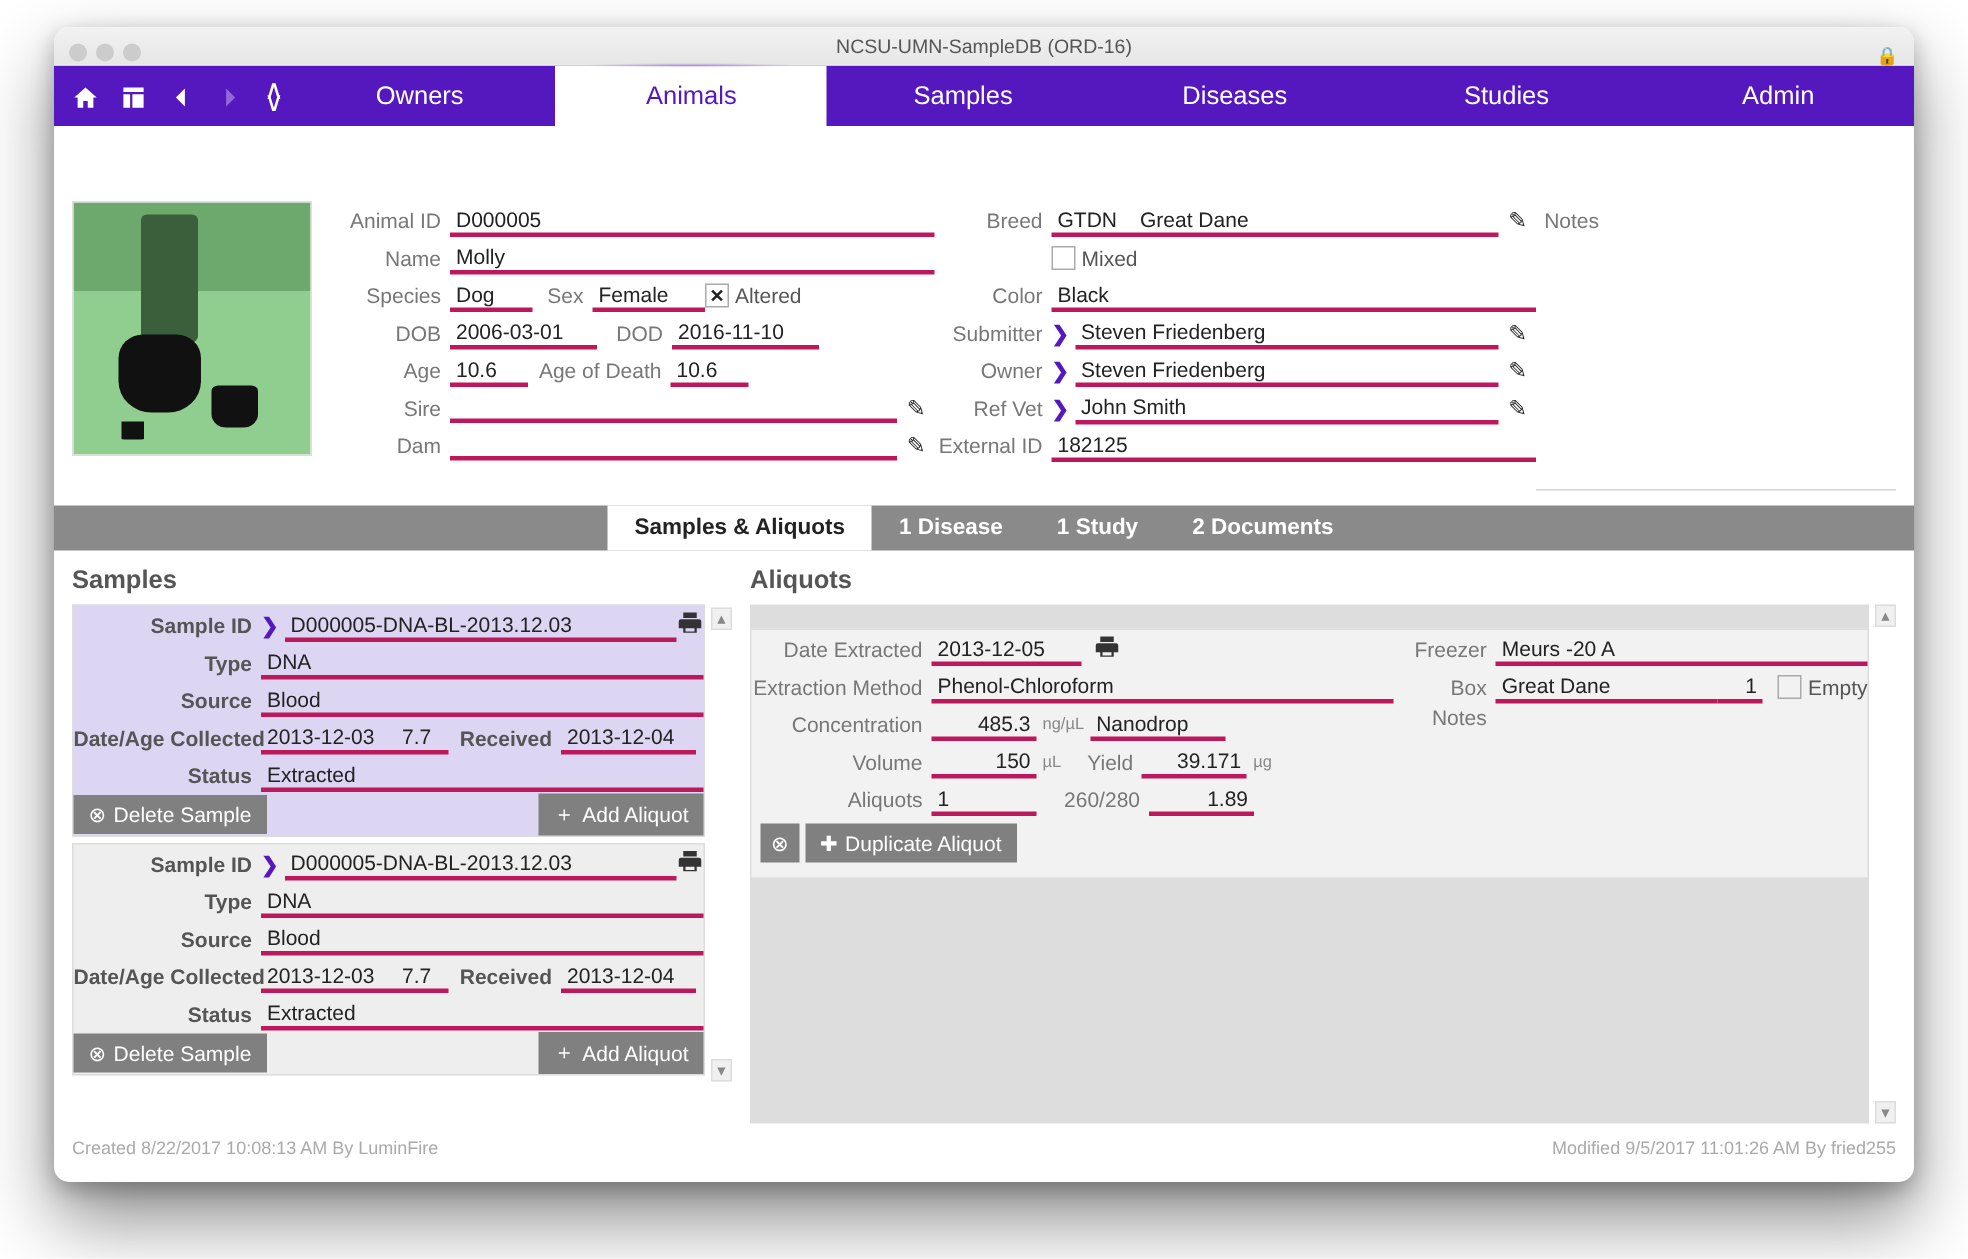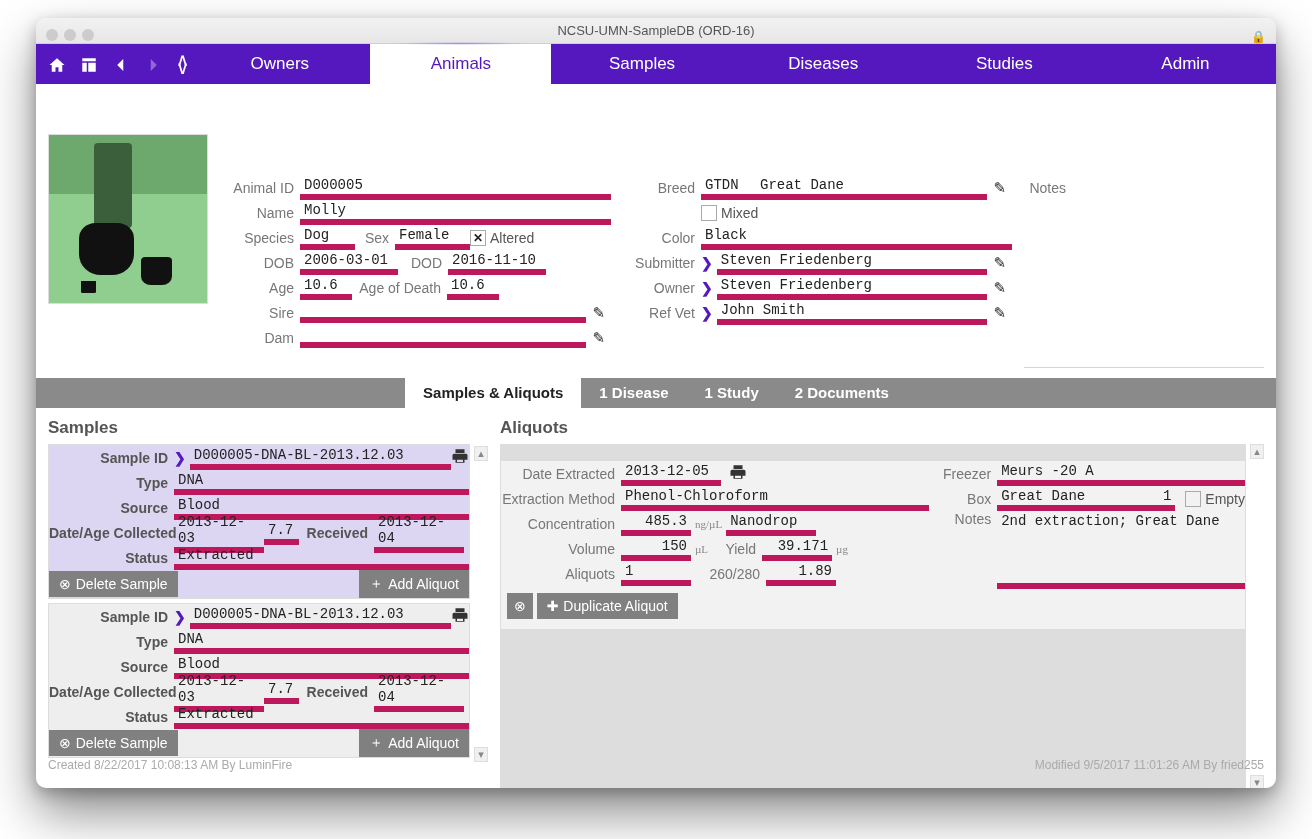--- a/index.html
+++ b/index.html
@@ -46,26 +46,26 @@
   .nav-icons .nicon { color: #fff; font-size: 18px; cursor: pointer; }
   .nicon.disabled { opacity: .35; cursor: default; }
   .nav-tabs { display: flex; flex: 1; }
   .nav-tab { flex: 1; text-align: center; line-height: 40px; font-size: 17px; cursor: pointer; }
   .nav-tab.active { background: #fff; color: #5518bf; border-radius: 0; position: relative; }
   .nav-tab.active::before { content:""; position:absolute; top:-2px; left:10%; right:10%; height:3px; background: radial-gradient(ellipse at center, rgba(85,24,191,.35), transparent 70%);}
   .content { padding: 50px 12px 0 12px; display: flex; gap: 14px; }
   .photo { width: 160px; height: 170px; background: linear-gradient(#6da96d 0 35%, #8fce8f 35% 100%); position: relative; border: 1px solid #ddd; }
   .photo::before { content:""; position:absolute; left: 45px; top: 8px; width: 38px; height: 85px; background: #3b5e3b; border-radius: 4px; }
   .photo::after { content:""; position:absolute; left: 30px; top: 88px; width: 55px; height: 52px; background: #111; border-radius: 30% 30% 40% 40%; box-shadow: 50px 22px 0 -12px #111, -18px 38px 0 -20px #111;}
-  .form-grid { flex: 1; display: flex; gap: 12px; margin-top: 41px; }
+  .form-grid { flex: 1; display: flex; gap: 0; }
   .col { flex: 1; }
   .row { display: flex; align-items: center; height: 25px; }
   .lab { width: 78px; text-align: right; color: #777; padding-right: 6px; white-space: nowrap; }
   .lab.wide { width: 118px; }
-  .val { flex: 1; border-bottom: 6px solid #be185d; padding: 2px 4px 1px; min-height: 20px; font-family: Liberation Mono, monospace; }
+  .val { flex: 1; border-bottom: 3px solid #be185d; padding: 2px 4px 1px; min-height: 20px; }
   .val.short { flex: 0 0 98px; }
   .val.tiny { flex: 0 0 52px; }
   .checkbox { width: 16px; height: 16px; border: 1px solid #aaa; display: inline-flex; align-items:center; justify-content:center; margin-right: 4px; font-size: 12px; font-weight: bold; }
   .edit-ico { font-size: 15px; color: #222; padding: 0 6px; cursor: pointer; }
   .chev { color: #5518bf; font-weight: bold; padding-right: 4px; }
   .notes-box { width: 240px; }
   .notes-box .val-area { border-bottom: 1px solid #d5d5d5; height: 168px; }
   .subtabs { margin-top: 10px; height: 30px; background: #8a8a8a; color: #fff; display: flex; align-items: stretch; justify-content: center; font-size: 15px; }
   .subtab { padding: 0 18px; line-height: 30px; cursor: pointer; font-weight: bold; }
   .subtab.active { background: #fff; color: #222; }
@@ -78,21 +78,21 @@
   .card .row .lab { width: 125px; color: #555; font-weight: bold; }
   .card-foot { height: 28px; display: flex; justify-content: space-between; align-items: center; padding: 0 0px; }
   .btn { background: #808080; color: #fff; padding: 5px 10px; font-size: 14px; cursor: pointer; display: inline-flex; align-items: center; gap: 5px; border:none;}
   .btn-sm { padding: 5px 7px; }
   .aliquot-box { background: #f2f2f2; border: 1px solid #ddd; padding-bottom: 6px; position:relative;}
   .aliquot-cols { display: flex; gap: 10px; }
   .aliquot-cols .col .lab { width: 120px; }
   .scroll-arrow { width: 14px; text-align:center; color:#888; background:#f0f0f0; border:1px solid #ddd; font-size:11px;}
   .print-ico svg { width: 18px; height: 18px; fill: #333; }
   .footer { position: absolute; bottom: 16px; left: 12px; right: 12px; display: flex; justify-content: space-between; color: #aaa; font-size: 12px; }
-  .unit { color:#888; font-size:11px; padding: 0 4px; font-family: Liberation Serif, serif;}
+  .unit { color:#888; font-size:11px; padding: 0 4px;}
   .aliquot-box .val.num { text-align:right; flex: 0 0 70px;}
   .right-wrap{display:flex; gap:4px;}
   .right-body{flex:1; background:#ddd; height: 346px;}
   .right-body .inner{background:#f2f2f2;margin-top:16px;}
   svg.icon { width: 18px; height: 18px; fill: currentColor; vertical-align: middle; }
   .updown { display:flex; flex-direction:column; line-height:8px; font-size:11px;}
 </style>
 </head>
 <body>
 
@@ -206,20 +206,24 @@
             <span class="chev">❯</span>
             <span class="val">Steven Friedenberg</span>
             <span class="edit-ico">✎</span>
           </div>
         <div class="row">
             <span class="lab">Ref Vet</span>
             <span class="chev">❯</span>
             <span class="val">John Smith</span>
             <span class="edit-ico">✎</span>
           </div>
+        <div class="row">
+            <span class="lab">External ID</span>
+            <span class="val">182125</span>
+          </div>
       </div>
 
       <div class="notes-box">
         <div class="row">
             <span class="lab" style="width:48px">Notes</span>
           </div>
         <div class="val-area"></div>
       </div>
     </div>
   </div>
@@ -360,21 +364,20 @@
               <div class="row">
                     <span class="lab" style="width:58px">Box</span>
                     <span class="val">Great Dane</span>
                     <span class="val" style="flex:0 0 30px; text-align:right">1</span>
                     <span style="width:10px"></span>
                     <span class="checkbox"></span>
                     <span style="color:#555">Empty</span>
                   </div>
               <div class="row" style="height:auto; align-items:flex-start">
                     <span class="lab" style="width:58px">Notes</span>
-                    <span class="val" style="height:78px">2nd extraction; Great Dane</span>
                   </div>
             </div>
           </div>
           <div style="padding:4px 6px">
             <button class="btn btn-sm">
                   <span>⊗</span>
                 </button>
             <button class="btn">
                   <span>✚</span>
                   <span>Duplicate Aliquot</span>

